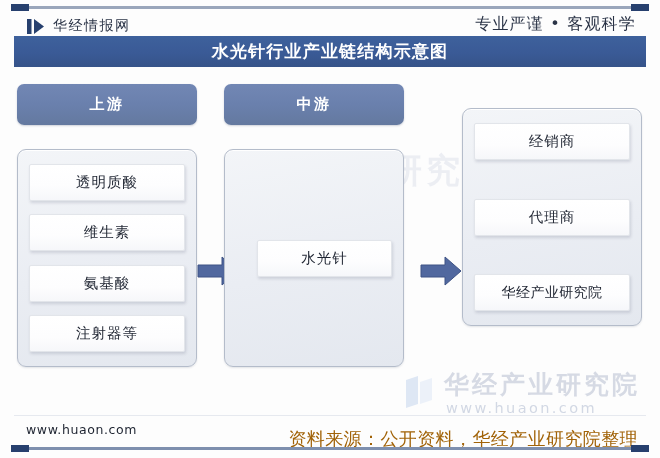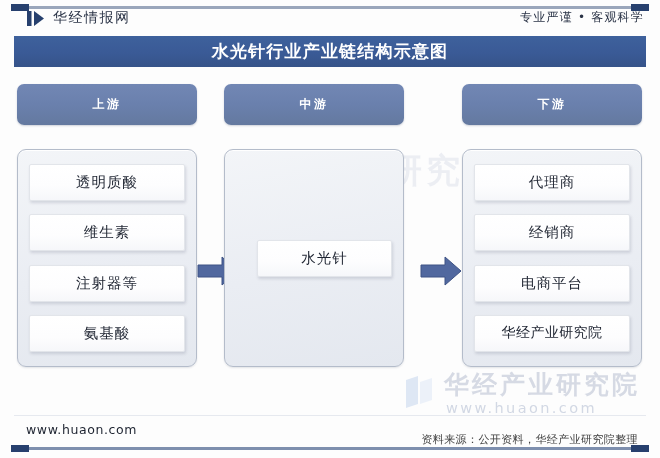--- a/index.html
+++ b/index.html
@@ -41,44 +41,44 @@
     top: -2px;
   }
   .rule-cap.left { left: -3px; }
   .rule-cap.right { right: -3px; }
 
   
   .masthead {
     position: absolute;
     top: 9px;
     left: 14px;
-    right: 6px;
+    right: 14px;
     height: 26px;
     display: flex;
-    align-items: flex-start;
+    align-items: flex-end;
     justify-content: space-between;
   }
   .brand {
     display: flex;
     align-items: center;
     gap: 7px;
     padding-left: 13px;
   }
   .brand-mark {
     display: block;
     line-height: 0;
   }
   .brand-name {
     font-size: 14px;
     color: #2a3346;
     letter-spacing: 1.5px;
     font-weight: 500;
   }
   .tagline {
-    font-size: 12px;
+    font-size: 16px;
     color: #2a3346;
     letter-spacing: 1.2px;
     padding-right: 10px;
   }
 
   
   .title-bar {
     position: absolute;
     top: 36px;
     left: 14px;
@@ -162,21 +162,21 @@
     height: 41px;
     border-radius: 7px;
     background: linear-gradient(180deg, #7287b4 0%, #6a80ad 50%, #64799f 100%);
     display: flex;
     align-items: center;
     justify-content: center;
     box-shadow: 0 1px 2px rgba(40,55,90,.22);
   }
   .col-header .col-title {
     color: #ffffff;
-    font-size: 12px;
+    font-size: 15px;
     font-weight: bold;
     letter-spacing: 2.5px;
   }
 
   .col-panel {
     margin-top: 24px;
     height: 218px;
     border: 1px solid #b4bcca;
     border-radius: 9px;
     background: linear-gradient(170deg, #f3f5f8 0%, #eaedf3 55%, #e4e8ef 100%);
@@ -231,22 +231,22 @@
     justify-content: space-between;
     border-top: 1px solid #e6e9ef;
   }
   .footer .site {
     font-size: 12.5px;
     color: #1d2330;
     letter-spacing: .6px;
     padding-left: 12px;
   }
   .footer .source {
-    font-size: 11px;
-    color: #404040;
+    font-size: 18px;
+    color: #a16207;
     letter-spacing: .4px;
     padding-right: 8px;
     margin-top: 20px;
   }
 </style>
 </head>
 <body>
 
 <div id="page">
 
@@ -281,24 +281,24 @@
         <span class="col-title">上游</span>
       </div>
       <div class="col-panel">
         <div class="node">
           <span class="node-label">透明质酸</span>
         </div>
         <div class="node">
           <span class="node-label">维生素</span>
         </div>
         <div class="node">
+          <span class="node-label">氨基酸</span>
+        </div>
+        <div class="node">
           <span class="node-label">注射器等</span>
-        </div>
-        <div class="node">
-          <span class="node-label">氨基酸</span>
         </div>
       </div>
     </div>
 
     <div class="arrow a1">
       <svg width="44" height="34" viewBox="0 0 44 34">
         <path d="M2 11 L26 11 L26 3 L42 17 L26 31 L26 23 L2 23 Z" fill="#51689f" stroke="#3e5385" stroke-width="1"></path>
       </svg>
     </div>
 
@@ -313,32 +313,26 @@
       </div>
     </div>
 
     <div class="arrow a2">
       <svg width="44" height="34" viewBox="0 0 44 34">
         <path d="M2 11 L26 11 L26 3 L42 17 L26 31 L26 23 L2 23 Z" fill="#51689f" stroke="#3e5385" stroke-width="1"></path>
       </svg>
     </div>
 
     <div class="col downstream">
-      <div class="col-header">
-        <span class="col-title">下游</span>
-      </div>
       <div class="col-panel">
         <div class="node">
+          <span class="node-label">经销商</span>
+        </div>
+        <div class="node">
           <span class="node-label">代理商</span>
-        </div>
-        <div class="node">
-          <span class="node-label">经销商</span>
-        </div>
-        <div class="node">
-          <span class="node-label">电商平台</span>
         </div>
         <div class="node wide">
           <span class="node-label">华经产业研究院</span>
         </div>
       </div>
     </div>
 
   </div>
 
   <div class="wm-logo">

